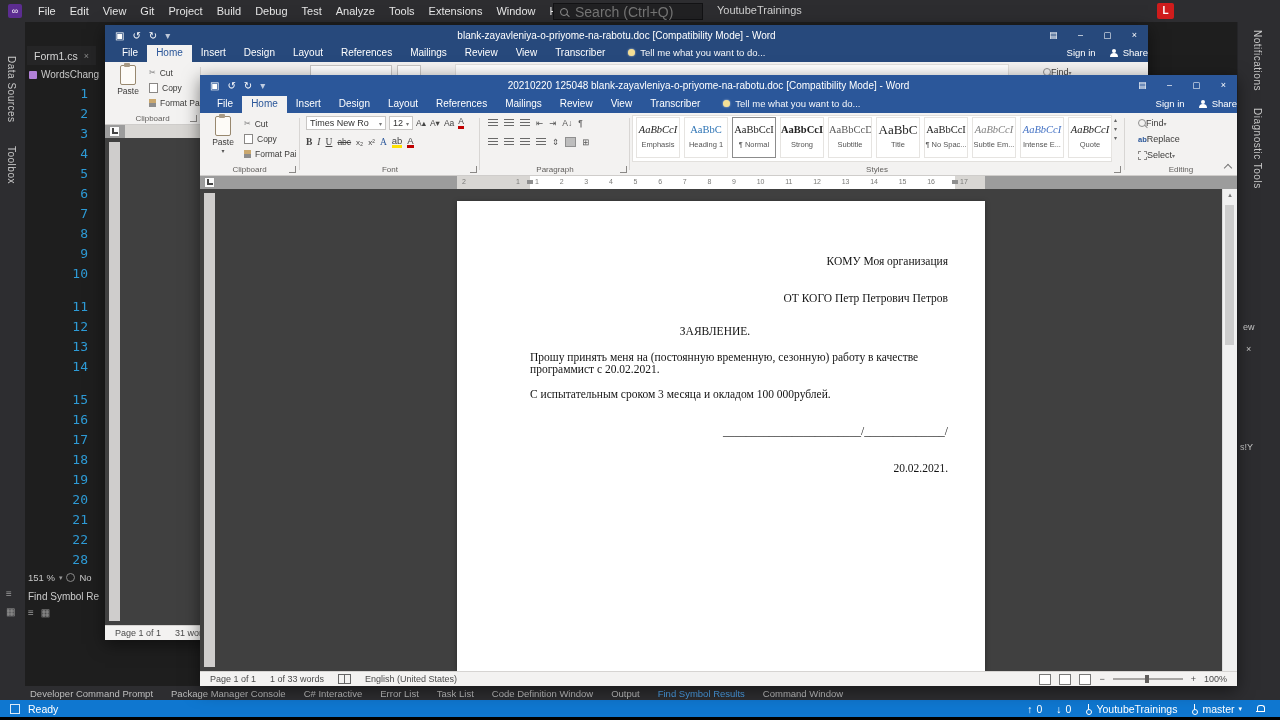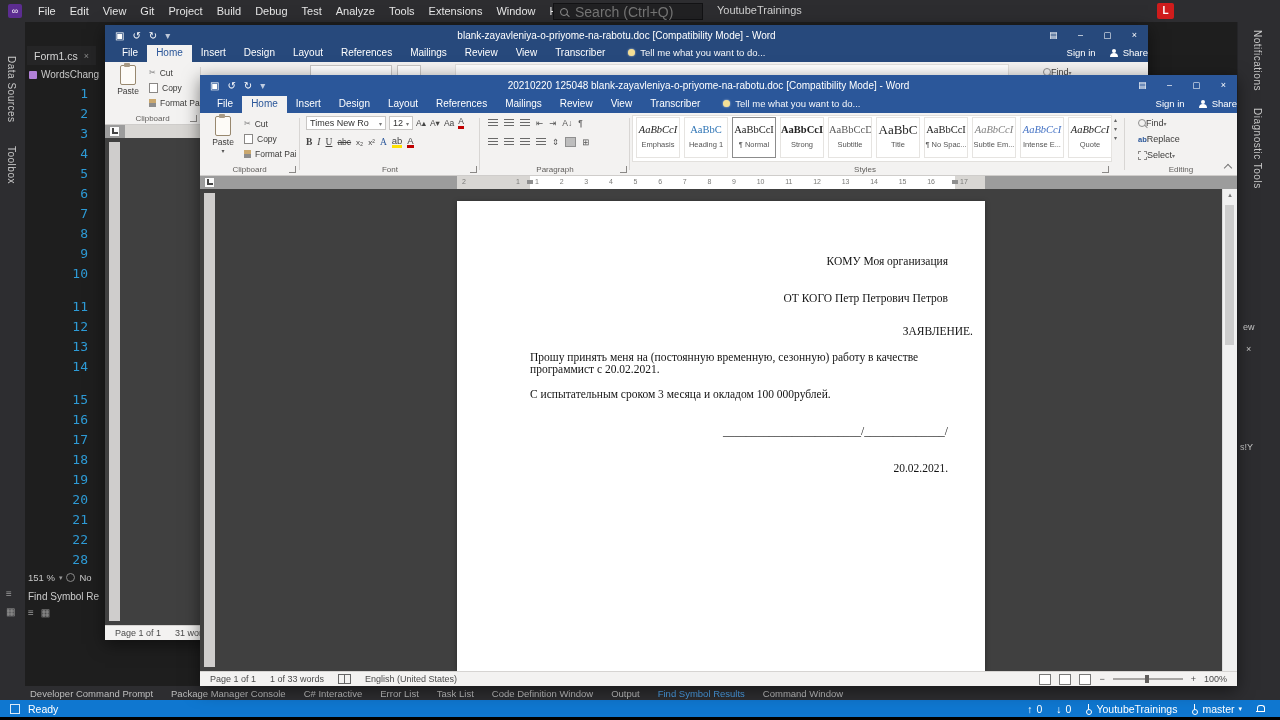--- a/index.html
+++ b/index.html
@@ -143,21 +143,21 @@
   .r-nums{position:absolute;top:2px;font-size:7px;color:#7a7a78;display:flex;justify-content:space-between;}
   .tabsel{position:absolute;left:4px;top:1px;width:11px;height:11px;background:#fafafa;border:1px solid #9a9a9a;box-sizing:border-box;}
   .tabsel::before{content:"";position:absolute;left:2px;top:1px;width:4px;height:4px;border-left:2px solid #444;border-bottom:2px solid #444;}
   .ind-mark{position:absolute;width:6px;height:4px;background:#8f8f8f;top:4px;}
 
   .w-docarea{flex:1;position:relative;background:#404040;overflow:hidden;}
   .v-ruler{position:absolute;left:4px;top:4px;bottom:4px;width:11px;background:#cfcdcc;}
   .page{position:absolute;left:257px;top:12px;width:528px;bottom:0;background:#fff;box-shadow:0 1px 5px rgba(0,0,0,.35);}
   .doc-line{position:absolute;font-family:"Liberation Serif",serif;font-size:11.5px;color:#141414;white-space:nowrap;}
   .doc-right{right:37px;}
-  .doc-center{left:0;right:12px;text-align:right;}
+  .doc-center{left:0;right:12px;text-align:center;}
   .doc-left{left:73px;}
   .scrollbar{position:absolute;right:0;top:0;bottom:0;width:14px;background:#f0f0f0;border-left:1px solid #dcdcdc;}
   .sb-arrow{display:block;text-align:center;font-size:7px;color:#777;margin-top:2px;}
   .sb-thumb{position:absolute;left:2px;top:16px;width:9px;height:140px;background:#cdcdcd;}
 
   .w-status{height:14px;flex:none;background:#f3f2f1;border-top:1px solid #d6d4d2;display:flex;align-items:center;
             gap:14px;padding:0 10px;font-size:9px;color:#4a4a4a;white-space:nowrap;}
   .ws-right{margin-left:auto;display:flex;align-items:center;gap:8px;}
   .book{display:inline-block;width:11px;height:8px;border:1px solid #666;position:relative;}
   .book::before{content:"";position:absolute;left:4.5px;top:0;bottom:0;width:1px;background:#666;}
@@ -561,21 +561,21 @@
         <span class="chip c-quote">
           <span class="prev">AaBbCcI</span>
           <span class="lbl">Quote</span>
         </span>
       </div>
       <div class="gal-arrows">
         <span>▴</span>
         <span>▾</span>
         <span>▾</span>
       </div>
-      <div class="rb-group" style="left:418px;width:494px;margin-top:16px;">
+      <div class="rb-group" style="left:430px;width:494px;margin-top:16px;">
         <div class="rb-label">Styles</div>
         <span class="launcher"></span>
       </div>
       <div class="rb-divider" style="left:924px;"></div>
 
       <div class="rb-group" style="left:925px;width:112px;">
         <div class="ed-row" style="left:13px;top:5px;">
           <span class="mag"></span>
           <span>Find</span>
           <span style="font-size:6px;color:#777;">▾</span>

